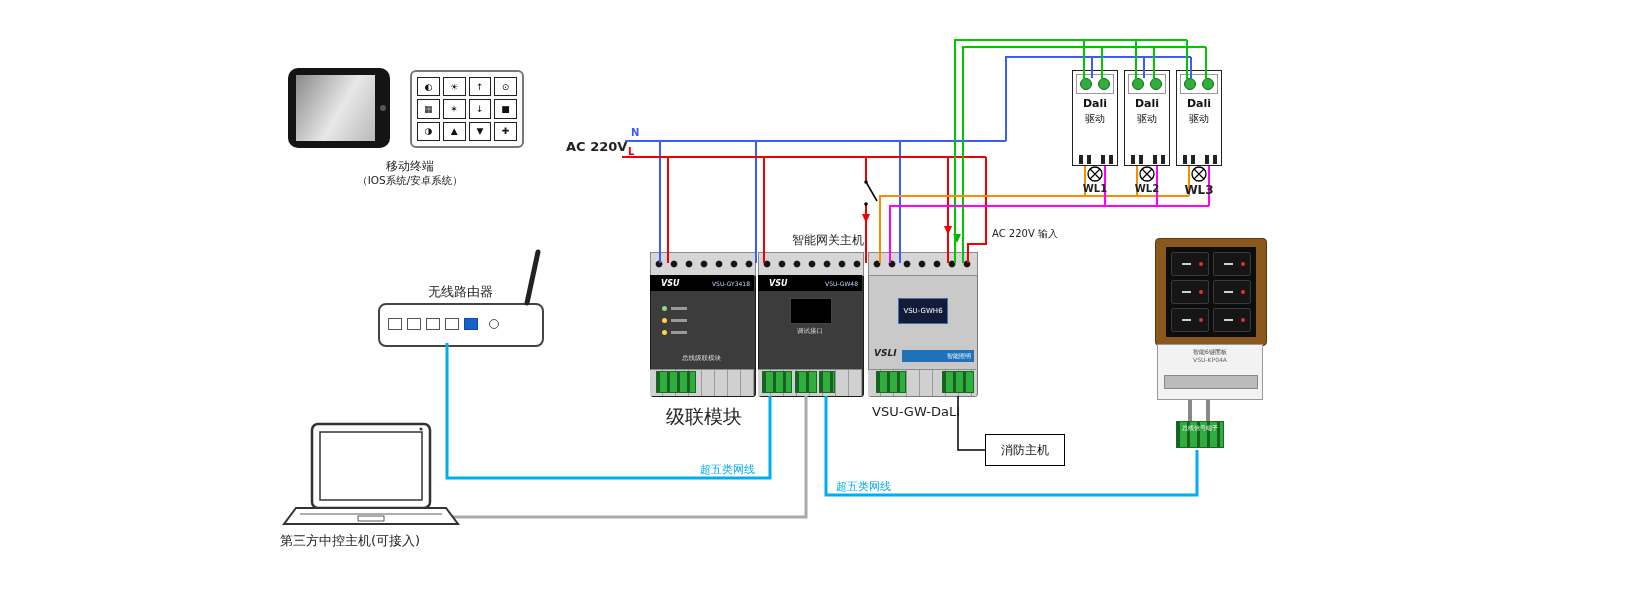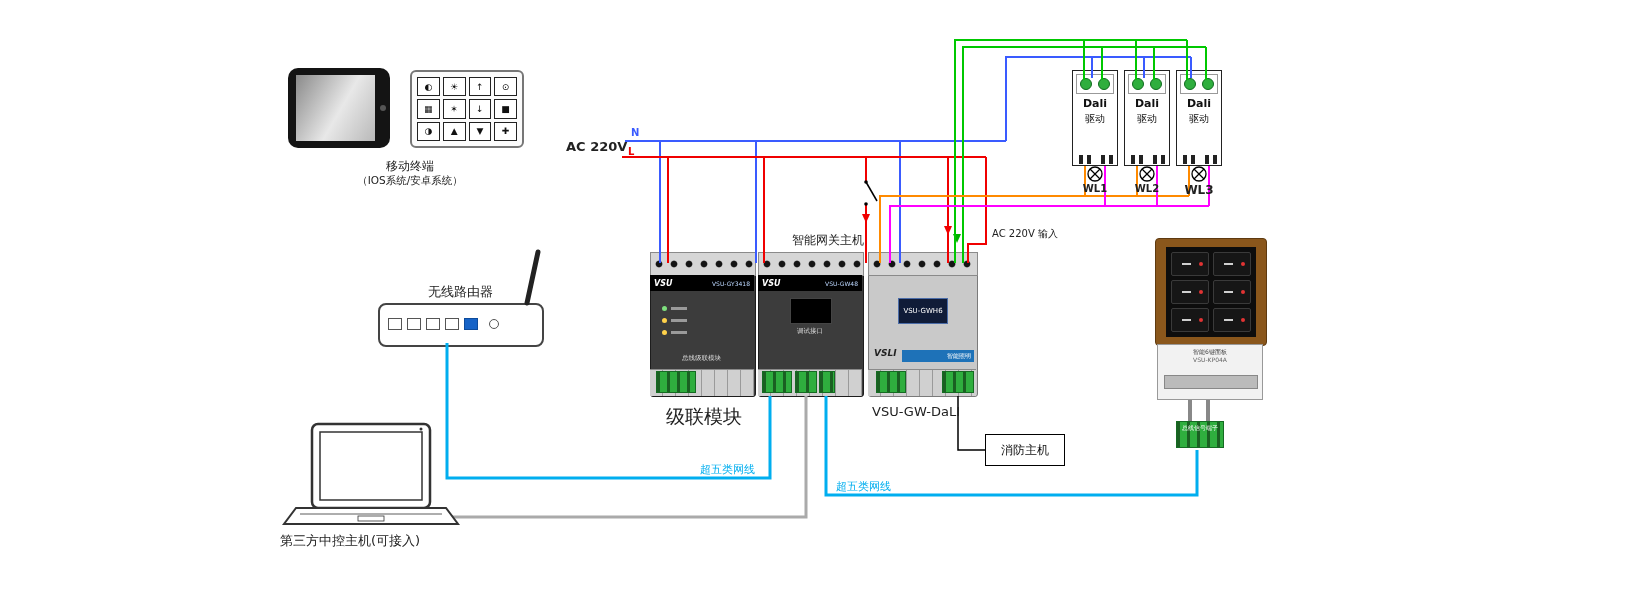--- a/index.html
+++ b/index.html
@@ -8,21 +8,21 @@
   .abs{position:absolute;}
   .lbl{position:absolute;white-space:nowrap;z-index:6;color:#222;}
   .center{text-align:center;}
   
   .shell{position:absolute;top:252px;height:143px;background:#3c3c3c;border:1px solid #1d1d1d;border-radius:3px;z-index:1;}
   .shell.light{background:#c9c9c9;border-color:#7a7a7a;}
   .tstrip{position:absolute;top:252px;height:22px;background:#d6d6d6;border:1px solid #8a8a8a;z-index:2;
           background-image:radial-gradient(circle 5px at 8px 11px,#141414 55%,#4d4d4d 62%,#a9a9a9 72%,rgba(0,0,0,0) 78%);
           background-size:15px 22px;background-repeat:repeat-x;}
   .band{position:absolute;top:275px;height:16px;background:#000;z-index:2;display:flex;justify-content:space-between;align-items:center;padding:0 4px;box-sizing:border-box;}
-  .band .brand{color:#fff;font-weight:bold;font-style:italic;font-size:8px;}
+  .band .brand{color:#fff;font-weight:bold;font-style:italic;font-size:8px;margin-left:7px;}
   .band .model{color:#bcd7ff;font-size:6px;}
   .bstrip{position:absolute;top:369px;height:26px;background:#d0d0d0;border-top:1px solid #8a8a8a;z-index:2;
           background-image:repeating-linear-gradient(90deg,rgba(0,0,0,0) 0 12px,#9a9a9a 12px 13px);}
   .gblock{position:absolute;height:22px;background:#2fae3e;border:1px solid #156b22;z-index:3;box-sizing:border-box;
           background-image:repeating-linear-gradient(90deg,rgba(0,0,0,.45) 0 3px,rgba(0,0,0,0) 3px 10px);}
   .ledrow{position:absolute;display:flex;align-items:center;gap:4px;z-index:2;}
   .led{width:5px;height:5px;border-radius:50%;}
   .ledbar{width:16px;height:3px;background:#9a9a9a;}
   .tinytxt{position:absolute;font-size:6.5px;color:#ddd;z-index:2;}
   

